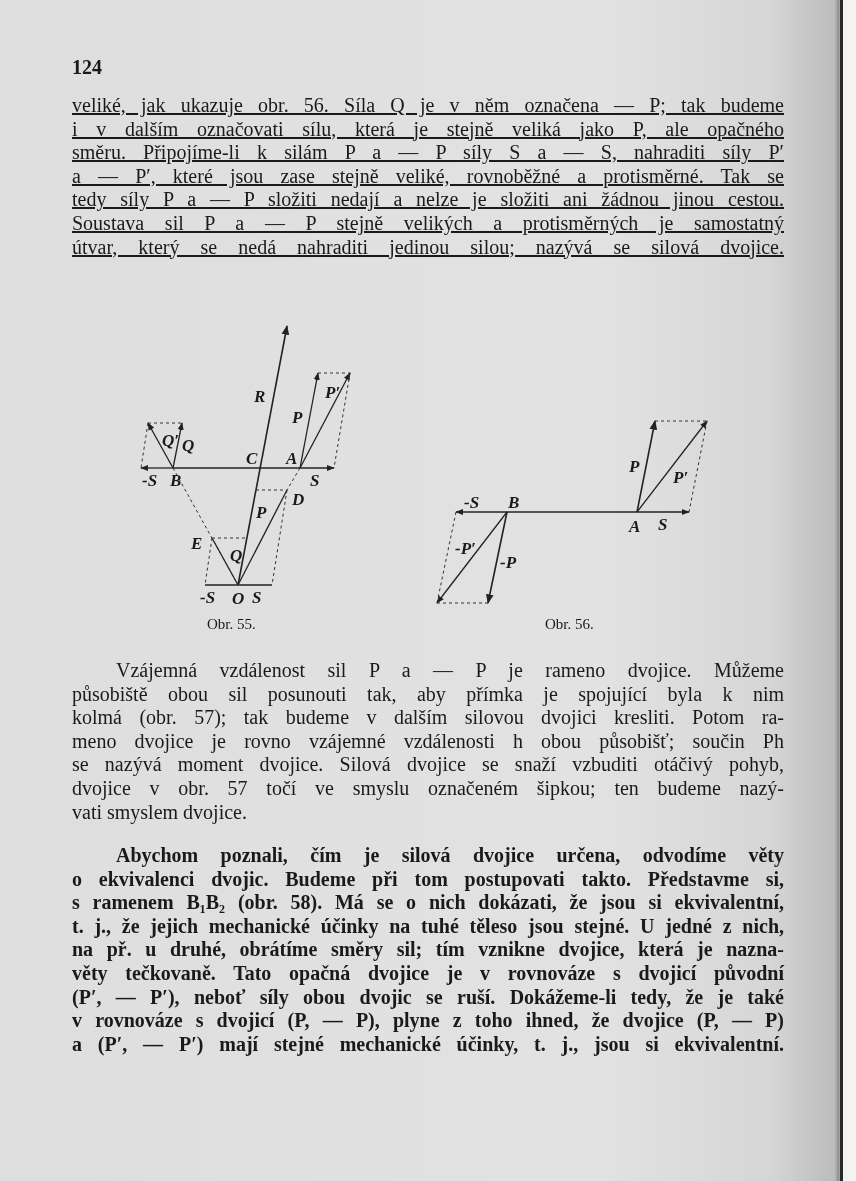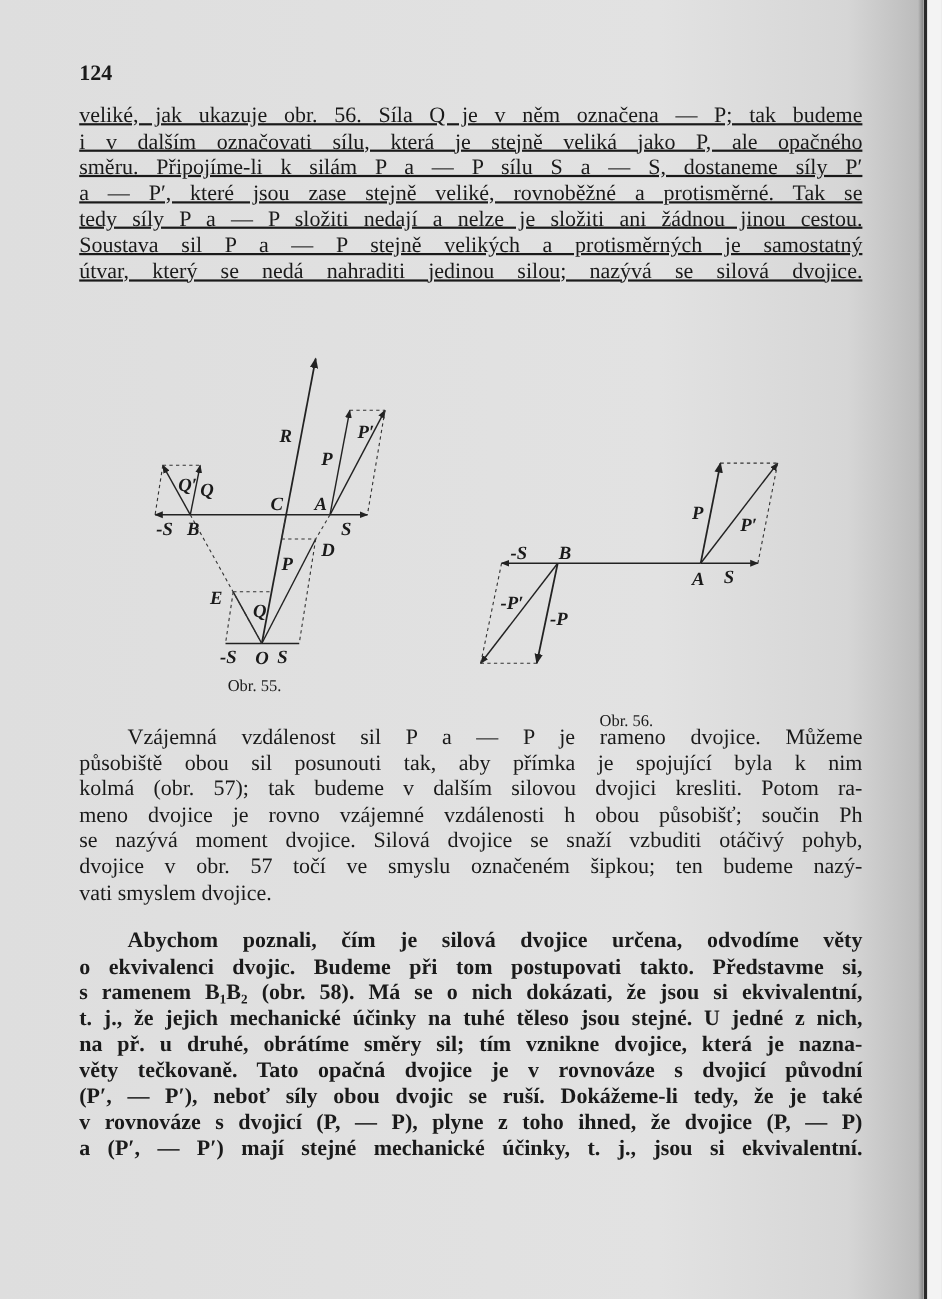--- a/index.html
+++ b/index.html
@@ -46,21 +46,21 @@
 
 <div class="page"></div>
 <div class="gutter-line"></div>
 <div class="right-edge"></div>
 
 <div class="page-number">124</div>
 
 <div class="text-block" style="top:94px;text-decoration:underline;">
   <span class="line">veliké, jak ukazuje obr. 56. Síla Q je v něm označena — P; tak budeme</span>
   <span class="line">i v dalším označovati sílu, která je stejně veliká jako P, ale opačného</span>
-  <span class="line">směru. Připojíme-li k silám P a — P sílu S a — S, dostaneme síly P′</span>
+  <span class="line">směru. Připojíme-li k silám P a — P síly S a — S, nahraditi síly P′</span>
   <span class="line">a — P′, které jsou zase stejně veliké, rovnoběžné a protisměrné. Tak se</span>
   <span class="line">tedy síly P a — P složiti nedají a nelze je složiti ani žádnou jinou cestou.</span>
   <span class="line">Soustava sil P a — P stejně velikých a protisměrných je samostatný</span>
   <span class="line">útvar, který se nedá nahraditi jedinou silou; nazývá se silová dvojice.</span>
 </div>
 
 <svg class="figure" style="left:0;top:0;" width="856" height="650" viewBox="0 0 856 650">
   <defs>
     <marker id="ah" viewBox="0 0 10 10" refX="9" refY="5" markerWidth="6" markerHeight="6" orient="auto-start-reverse">
       <path d="M0,1 L10,5 L0,9 Z" fill="#222"></path>
@@ -148,21 +148,21 @@
     <text x="629" y="472">P</text>
     <text x="673" y="483">P′</text>
     <text x="464" y="508">-S</text>
     <text x="508" y="508">B</text>
     <text x="629" y="532">A</text>
     <text x="658" y="530">S</text>
     <text x="455" y="554">-P′</text>
     <text x="500" y="568">-P</text>
   </g>
 </svg>
-<div class="caption" style="left:545px;top:616px;margin-top:32px;">Obr. 56.</div>
+<div class="caption" style="left:545px;top:616px;">Obr. 56.</div>
 
 <div class="text-block" style="top:659px;">
   <span class="line indent">Vzájemná vzdálenost sil P a — P je rameno dvojice. Můžeme</span>
   <span class="line">působiště obou sil posunouti tak, aby přímka je spojující byla k nim</span>
   <span class="line">kolmá (obr. 57); tak budeme v dalším silovou dvojici kresliti. Potom ra-</span>
   <span class="line">meno dvojice je rovno vzájemné vzdálenosti h obou působišť; součin Ph</span>
   <span class="line">se nazývá moment dvojice. Silová dvojice se snaží vzbuditi otáčivý pohyb,</span>
   <span class="line">dvojice v obr. 57 točí ve smyslu označeném šipkou; ten budeme nazý-</span>
   <span class="line last">vati smyslem dvojice.</span>
 </div>

